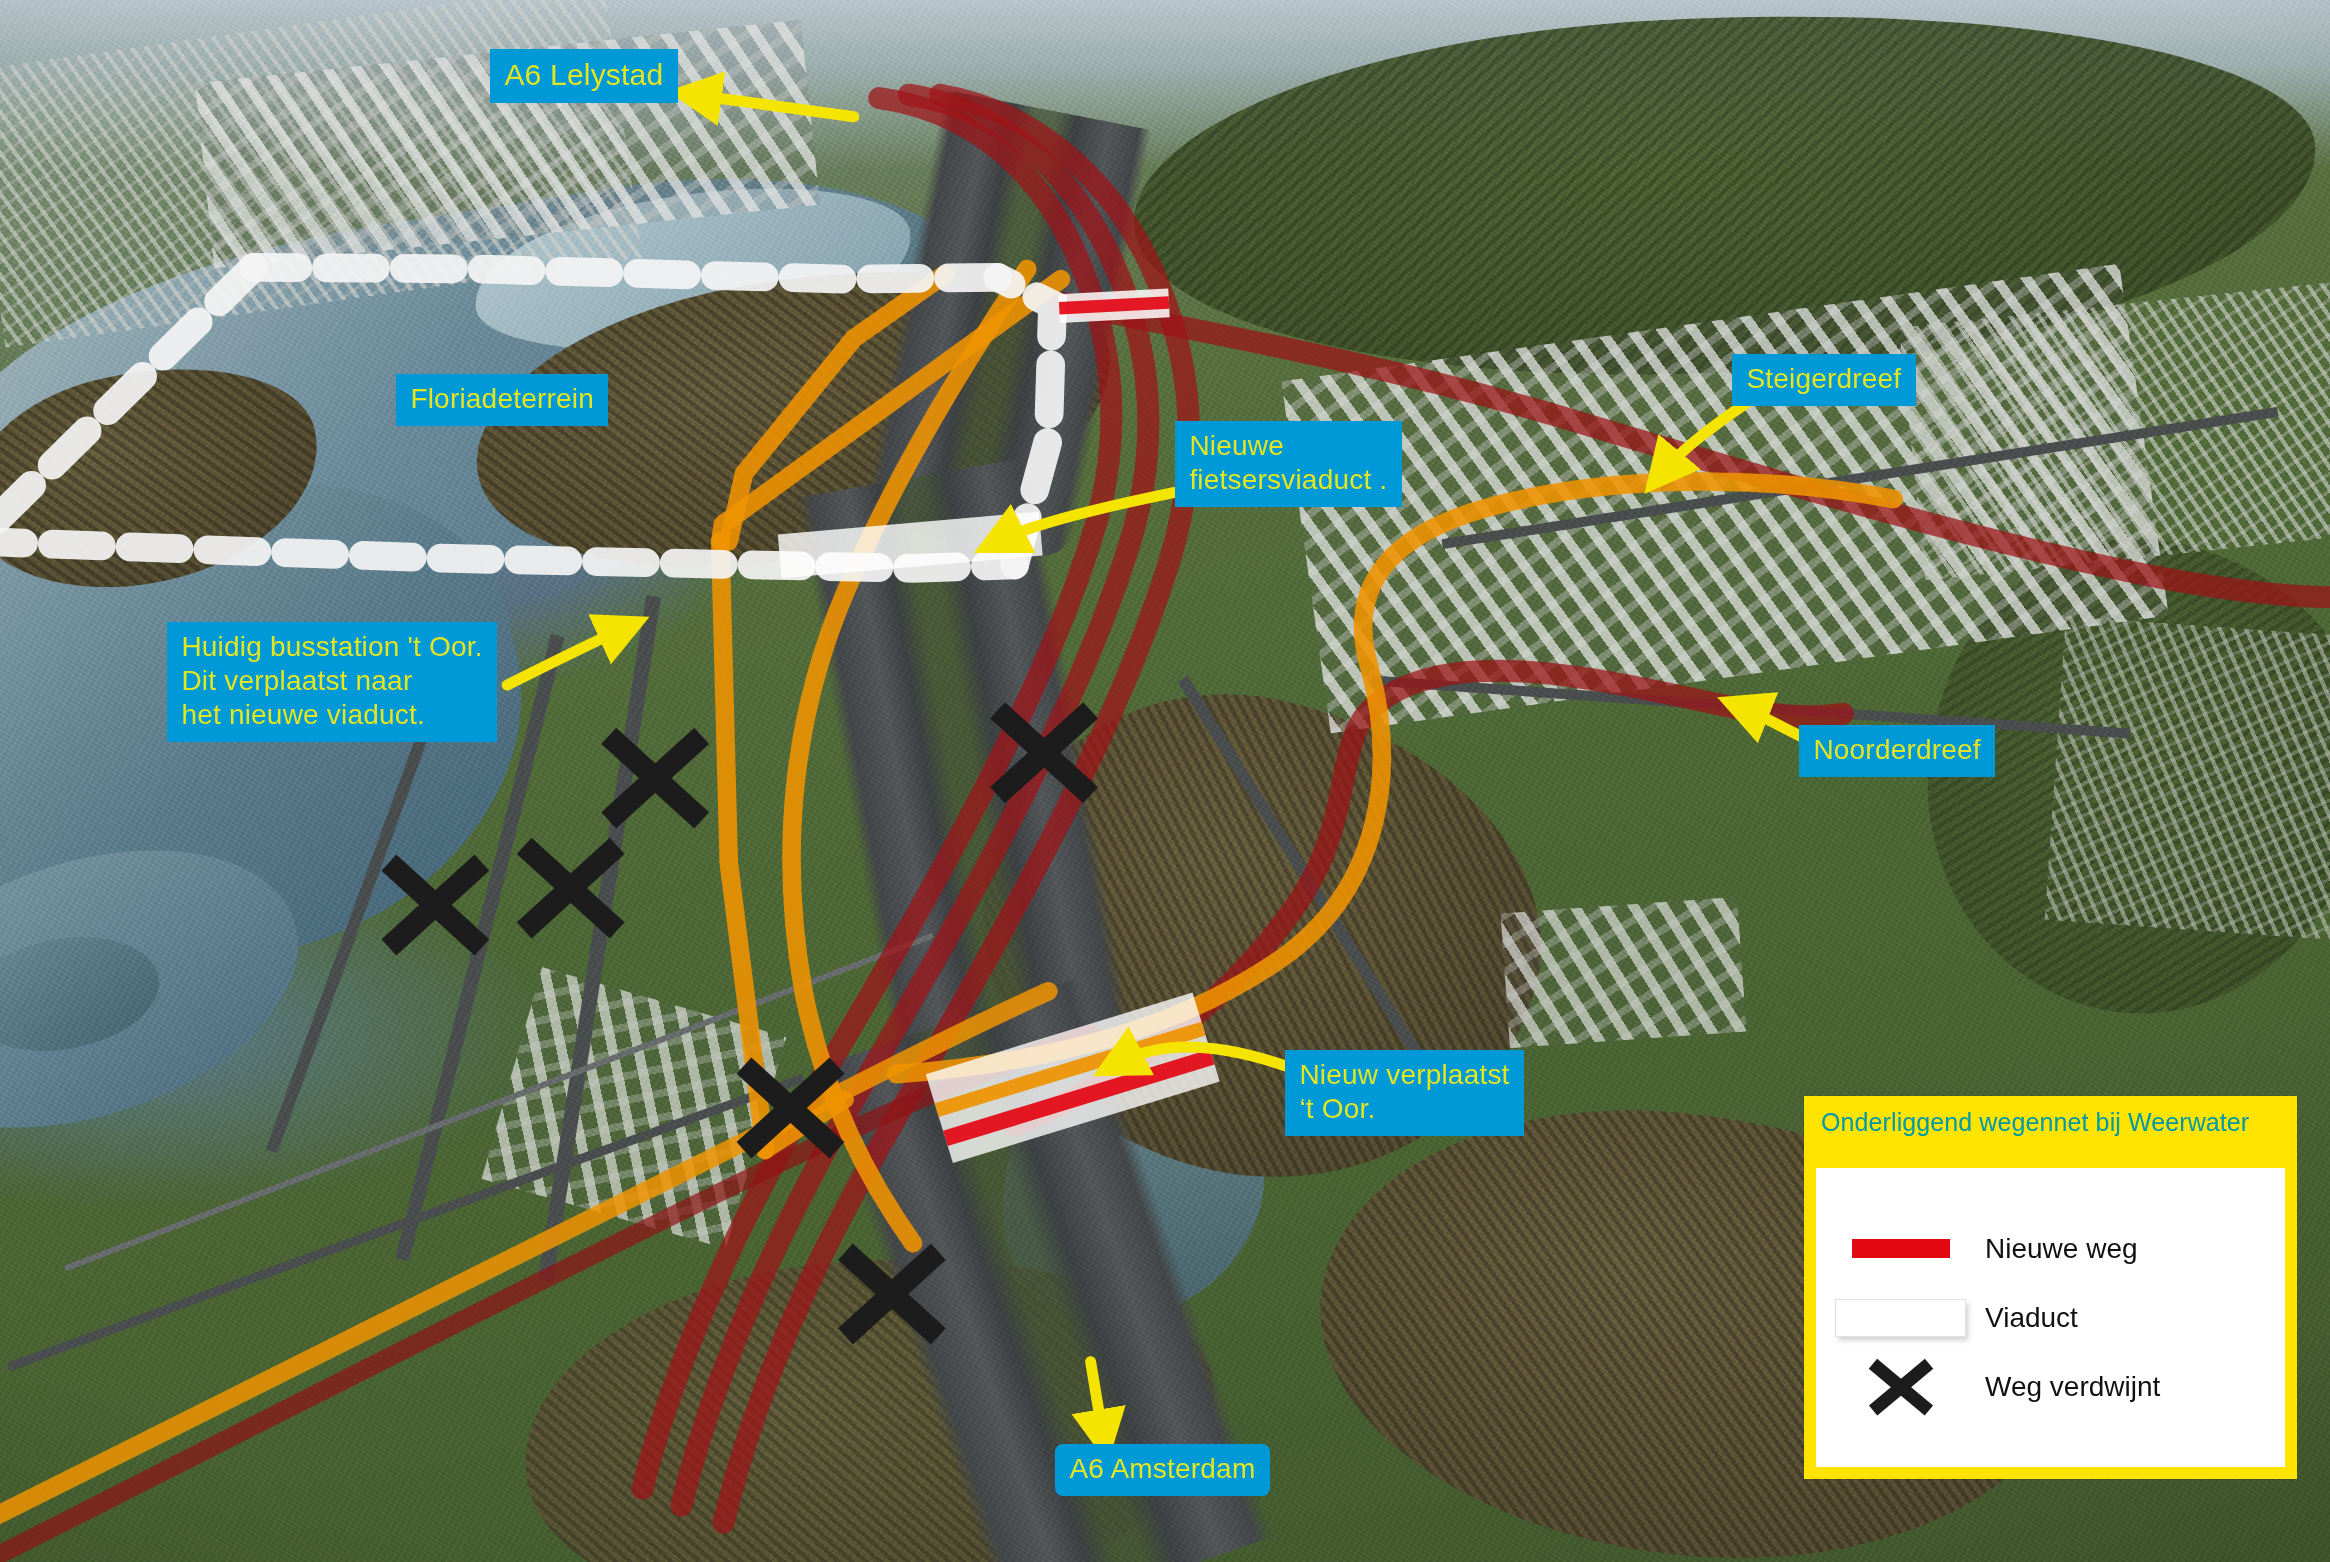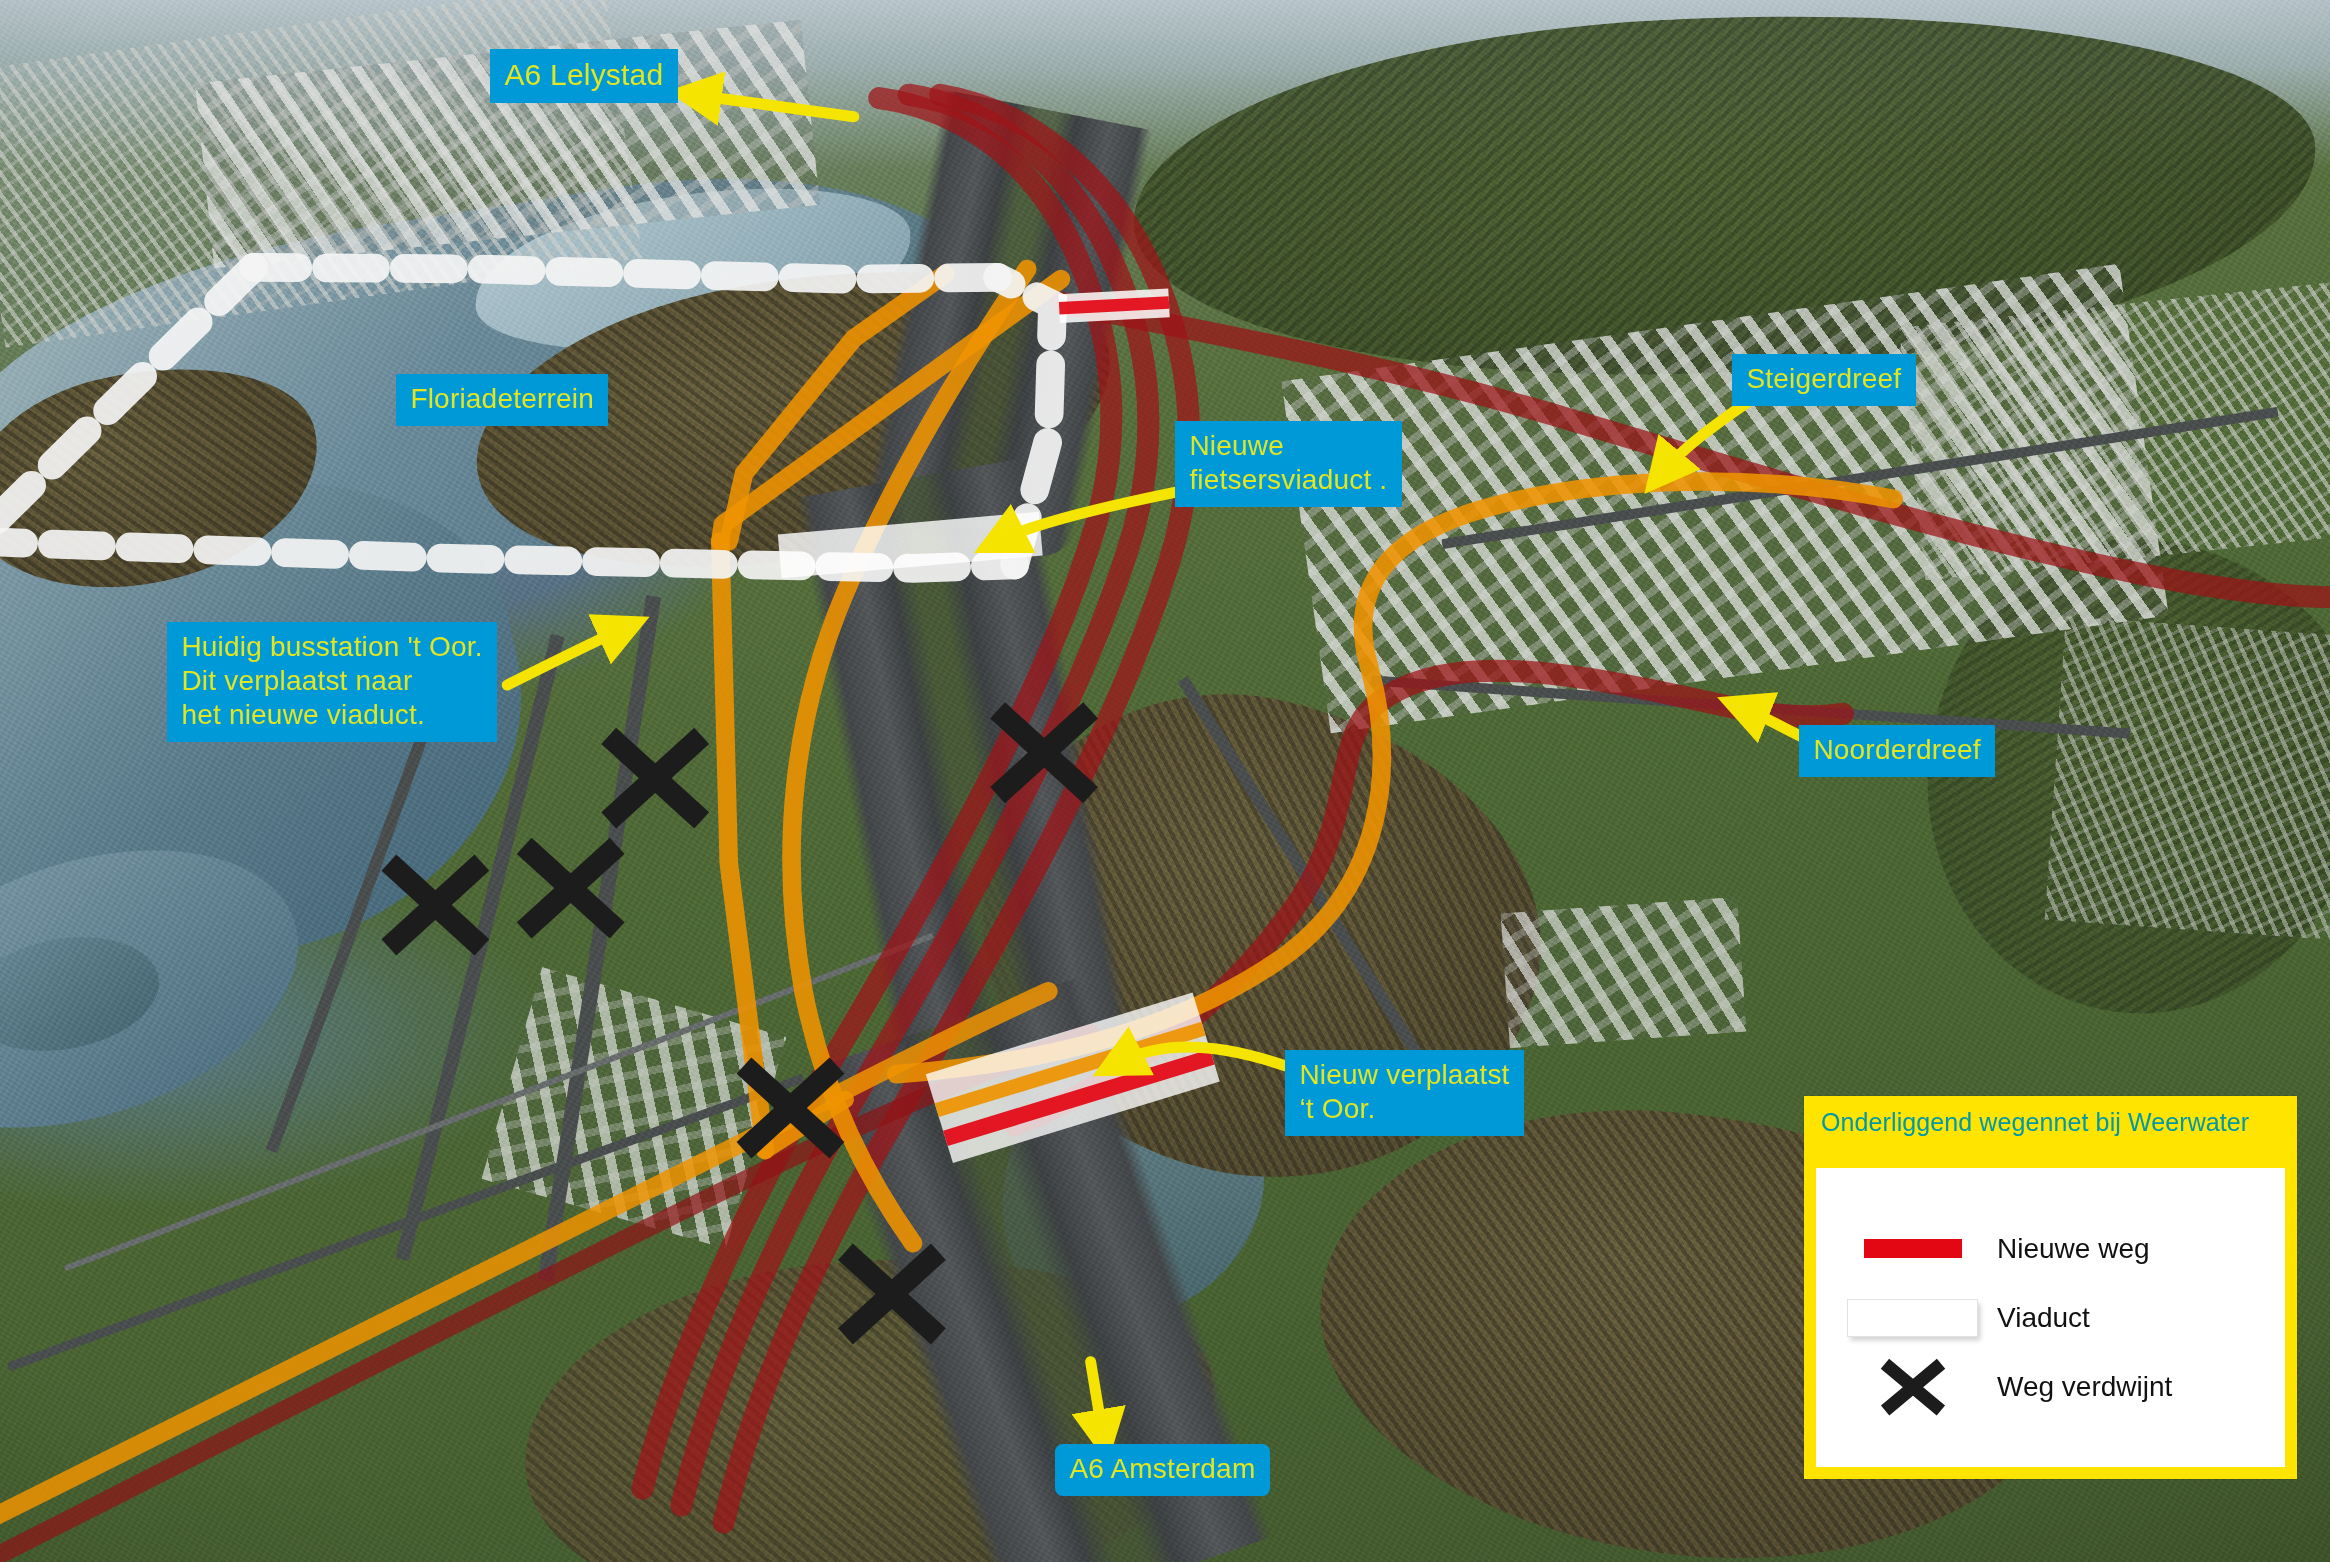--- a/index.html
+++ b/index.html
@@ -123,21 +123,21 @@
     font-size:25px;
     padding:12px 0 8.5px 17px;
     letter-spacing:0.1px;
     font-family:"Liberation Sans",sans-serif;
   }
   #legend .lg-body{
     position:absolute;
     left:12px; right:12px; top:72px; bottom:12px;
     background:#ffffff;
     display:flex;flex-direction:column;justify-content:center;
-    padding:5px 12px;
+    padding:5px 0;
     text-align:center;
   }
   .lg-row{display:flex;align-items:center;height:69px;}
   .lg-swatch{width:169px;display:flex;justify-content:center;align-items:center;}
   .sw-red{width:98px;height:18.6px;background:#e30613;}
   .sw-orange{width:98px;height:18.6px;background:#f39200;}
   .sw-viaduct{width:129px;height:36px;background:#ffffff;border:0.8px solid #e2e2e2;box-shadow:3.4px 4.2px 5px rgba(0,0,0,.18);}
   .sw-cross{width:64px;height:64px;position:relative;}
   .sw-cross i{position:absolute;left:50%;top:50%;width:73px;height:12.7px;background:#1c1c1c;transform-origin:center;}
   .sw-cross i:nth-child(1){transform:translate(-50%,-50%) rotate(40deg);}

